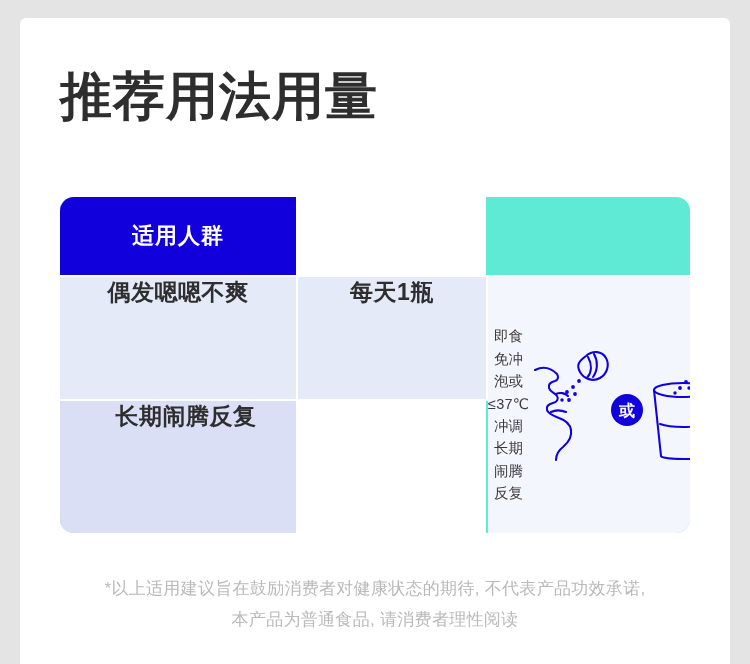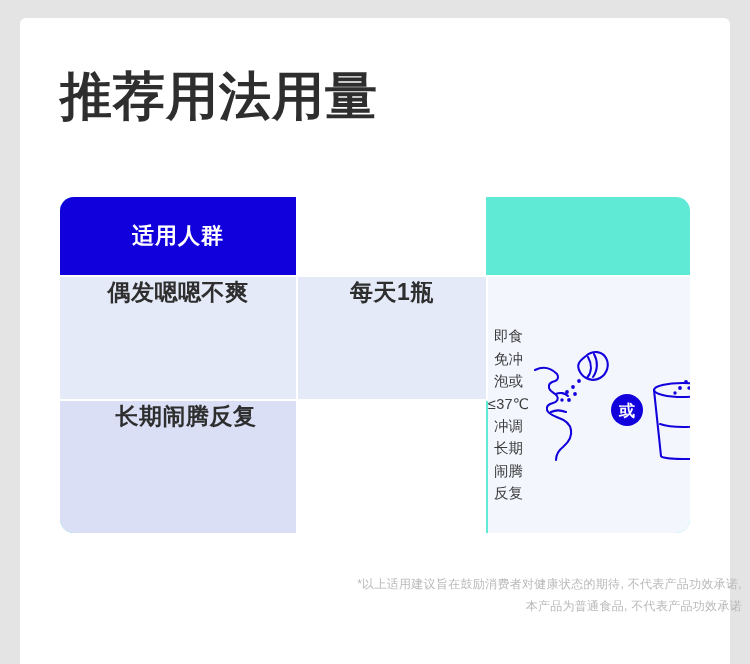--- a/index.html
+++ b/index.html
@@ -100,25 +100,25 @@
     margin-top: 6px;
     flex: 1;
     display: flex;
     align-items: center;
     justify-content: center;
   }
 
   
   .footnote {
     position: absolute;
-    left: 12px;
+    left: 0;
     top: 555px;
     width: 100%;
-    text-align: right;
-    font-size: 12px;
+    text-align: center;
+    font-size: 17px;
     line-height: 1.85;
     color: #b9b9b9;
     letter-spacing: 0.3px;
   }
   .footnote span { display: block; }
 </style>
 </head>
 <body>
 
 <div class="page-card">
@@ -214,16 +214,16 @@
         <span>长期闹腾反复</span>
       </div>
       <div class="vsep"></div>
       <div class="vsep"></div>
 
     </div>
   </div>
 
   <div class="footnote">
     <span>*以上适用建议旨在鼓励消费者对健康状态的期待, 不代表产品功效承诺,</span>
-    <span>本产品为普通食品, 不代表产品功效承诺</span>
+    <span>本产品为普通食品, 请消费者理性阅读</span>
   </div>
 
 </div>
 
 </body></html>

